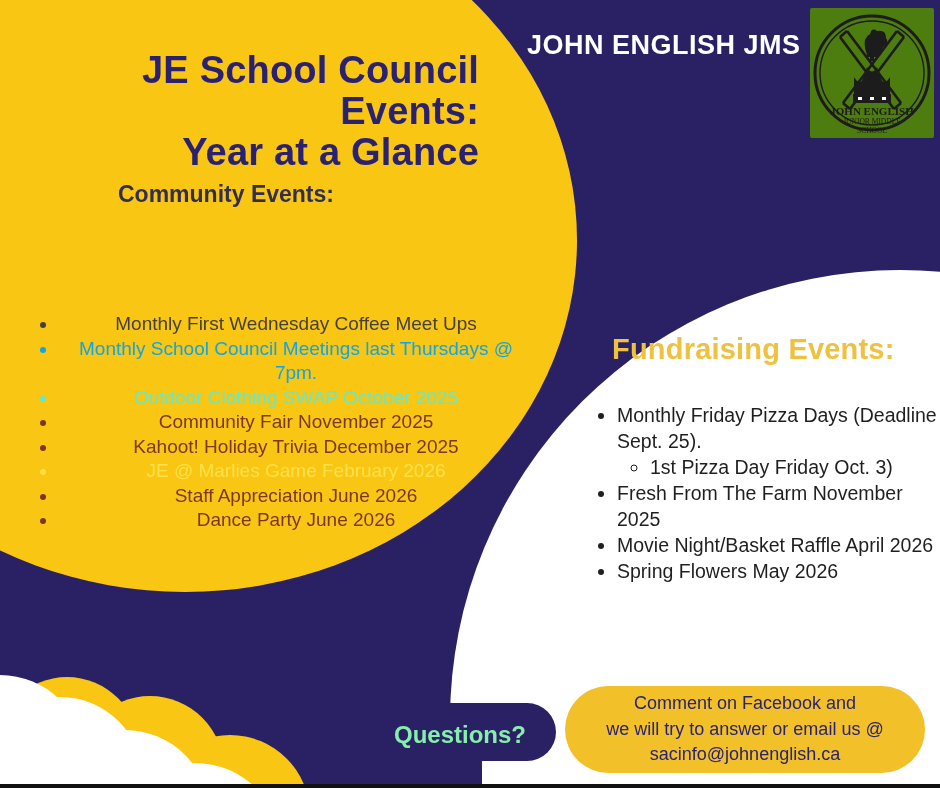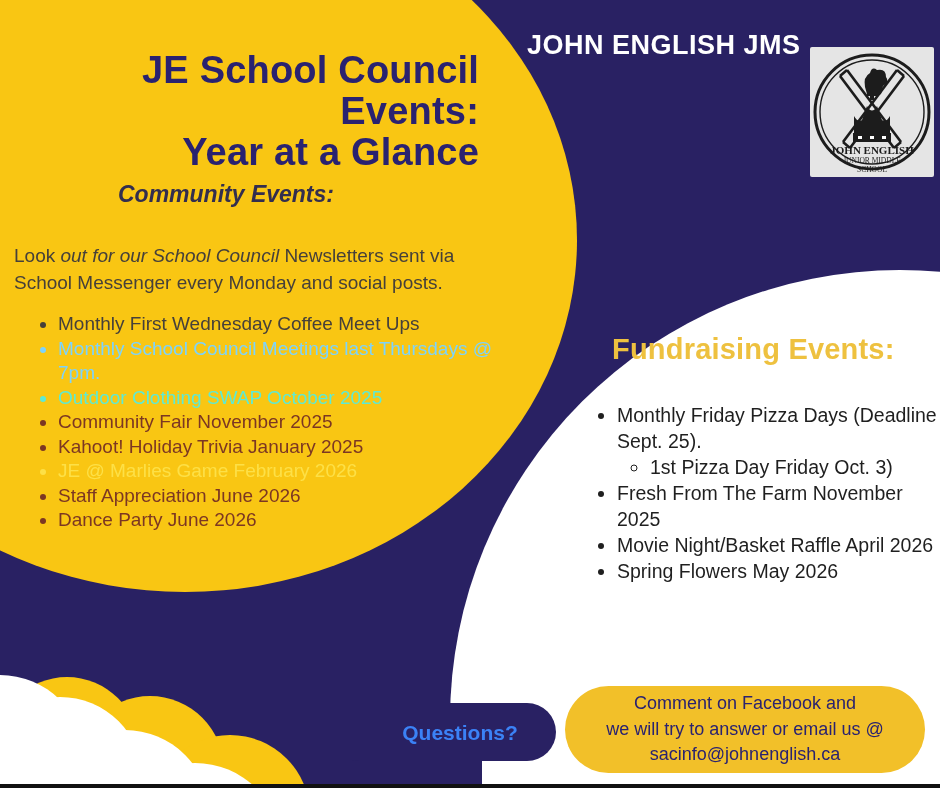--- a/index.html
+++ b/index.html
@@ -10,61 +10,61 @@
   }
   .bg{position:absolute;inset:0;z-index:0;}
   .abs{position:absolute;z-index:2;}
 
   .school-name{
     left:527px;top:30px;width:300px;
     color:#fff;font-size:27px;font-weight:700;letter-spacing:.5px;
     white-space:nowrap;
   }
   .logo-box{
-    left:810px;top:8px;width:124px;height:130px;background:#e5e5e5;border-radius:2px;margin-top:39px;
+    left:810px;top:8px;width:124px;height:130px;background:#4d7c0f;border-radius:2px;
   }
   .logo-box svg{display:block;width:100%;height:100%;}
 
   .title-block{
     left:37px;top:50px;width:442px;text-align:right;
     color:var(--title-navy,#2a2270);font-weight:700;
     font-size:38px;line-height:41px;letter-spacing:.2px;
   }
   .subtitle{
     left:86px;top:181px;width:280px;text-align:center;
-    color:#332e4e;font-weight:700;font-size:23px;font-style:italic;
+    color:#332e4e;font-weight:700;font-size:23px;
   }
   .intro{
     left:14px;top:242px;width:462px;
     color:var(--dark-gray,#46403a);font-size:19px;line-height:27px;
   }
   ul.events{
     left:22px;top:312px;width:476px;margin:0;
-    padding-left:36px;list-style:disc outside;
+    padding-left:36px;list-style:disc outside;text-align:center;
   }
   ul.events li{
     font-size:19px;line-height:24.5px;margin:0;
   }
   .community-list{position:absolute;z-index:2;}
   .fundraising-heading{
     left:612px;top:333px;width:300px;
     color:var(--gold,#eec13f);font-weight:700;font-size:29px;letter-spacing:.2px;
   }
   .fundraising-list{
     position:absolute;z-index:2;
     left:582px;top:402px;width:330px;margin:0;
     padding-left:35px;list-style:disc outside;color:var(--black-text,#1f1f1f);
   }
   .fundraising-list li{font-size:19.5px;line-height:26px;}
   .fundraising-list ul.sub{
     list-style:circle outside;margin:0;padding-left:33px;
   }
   .questions{
     left:382px;top:721px;width:156px;text-align:center;
-    color:#3b82f6;font-weight:700;font-size:21px;
+    color:#86efac;font-weight:700;font-size:24px;
   }
   .contact-pill{
     left:565px;top:686px;width:360px;height:87px;
     background:var(--pill-yellow,#f2c029);border-radius:44px;
     display:flex;flex-direction:column;justify-content:center;align-items:center;
     color:var(--title-navy,#2a2270);font-size:18px;line-height:25.5px;text-align:center;
   }
 </style>
 </head>
 <body>
@@ -131,28 +131,27 @@
     </svg>
   </div>
 
   <div class="abs title-block">
     <div>JE School Council</div>
     <div>Events:</div>
     <div>Year at a Glance</div>
   </div>
   <div class="abs subtitle">Community Events:</div>
 
-  <div class="abs intro"><span>Look </span><em>out for our School Council</em><span> Newsletters sent via School Messenger every Monday and social posts.</span></div>
 
   <ul class="events community-list">
       <li style="color: rgb(70, 64, 58);">Monthly First Wednesday Coffee Meet Ups</li>
-      <li style="color: #7dd3fc;">Monthly School Council Meetings last Thursdays @ 7pm.</li>
+      <li style="color: #0ea5e9;">Monthly School Council Meetings last Thursdays @ 7pm.</li>
       <li style="color: #5eead4;">Outdoor Clothing SWAP October 2025</li>
       <li style="color: rgb(124, 55, 35);">Community Fair November 2025</li>
-      <li style="color: rgb(124, 55, 35);">Kahoot! Holiday Trivia January 2025</li>
+      <li style="color: rgb(124, 55, 35);">Kahoot! Holiday Trivia December 2025</li>
       <li style="color: #fde047;">JE @ Marlies Game February 2026</li>
       <li style="color: rgb(124, 55, 35);">Staff Appreciation June 2026</li>
       <li style="color: rgb(124, 55, 35);">Dance Party June 2026</li>
     </ul>
 
   <div class="abs fundraising-heading">Fundraising Events:</div>
   <ul class="fundraising-list">
       <li>Monthly Friday Pizza Days (Deadline Sept. 25).<ul class="sub">
           <li>1st Pizza Day Friday Oct. 3)</li>
         </ul></li>

